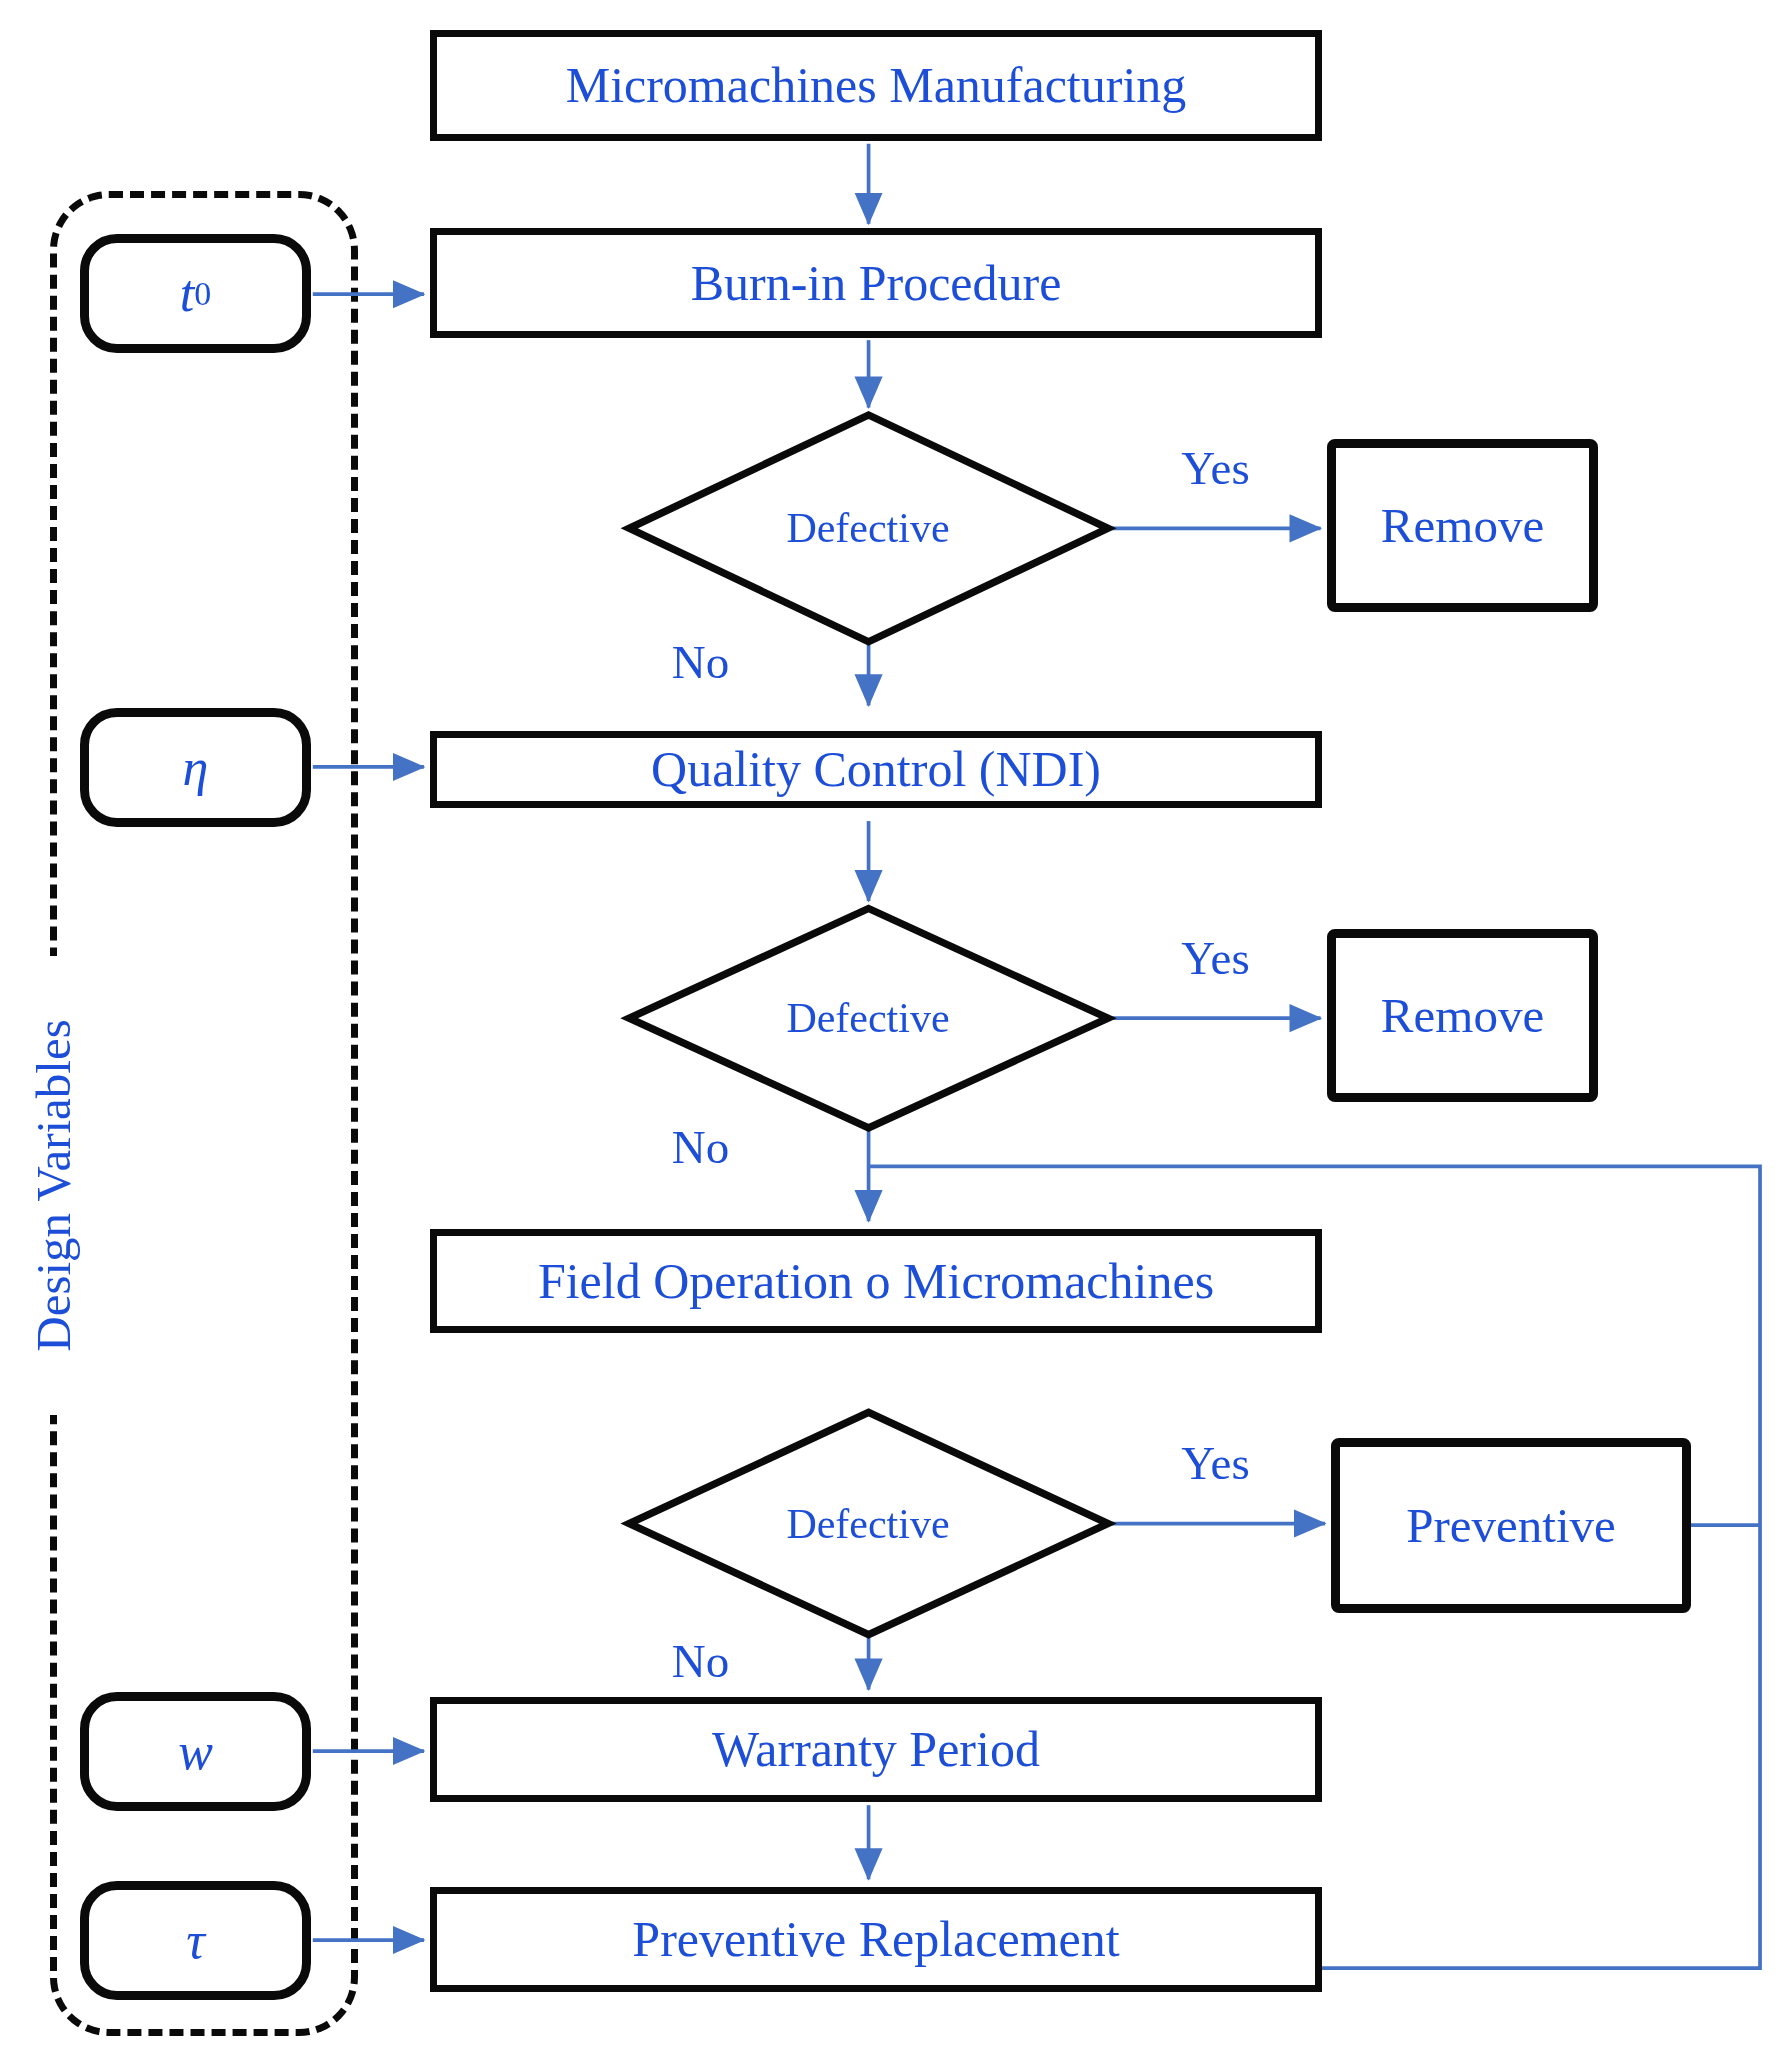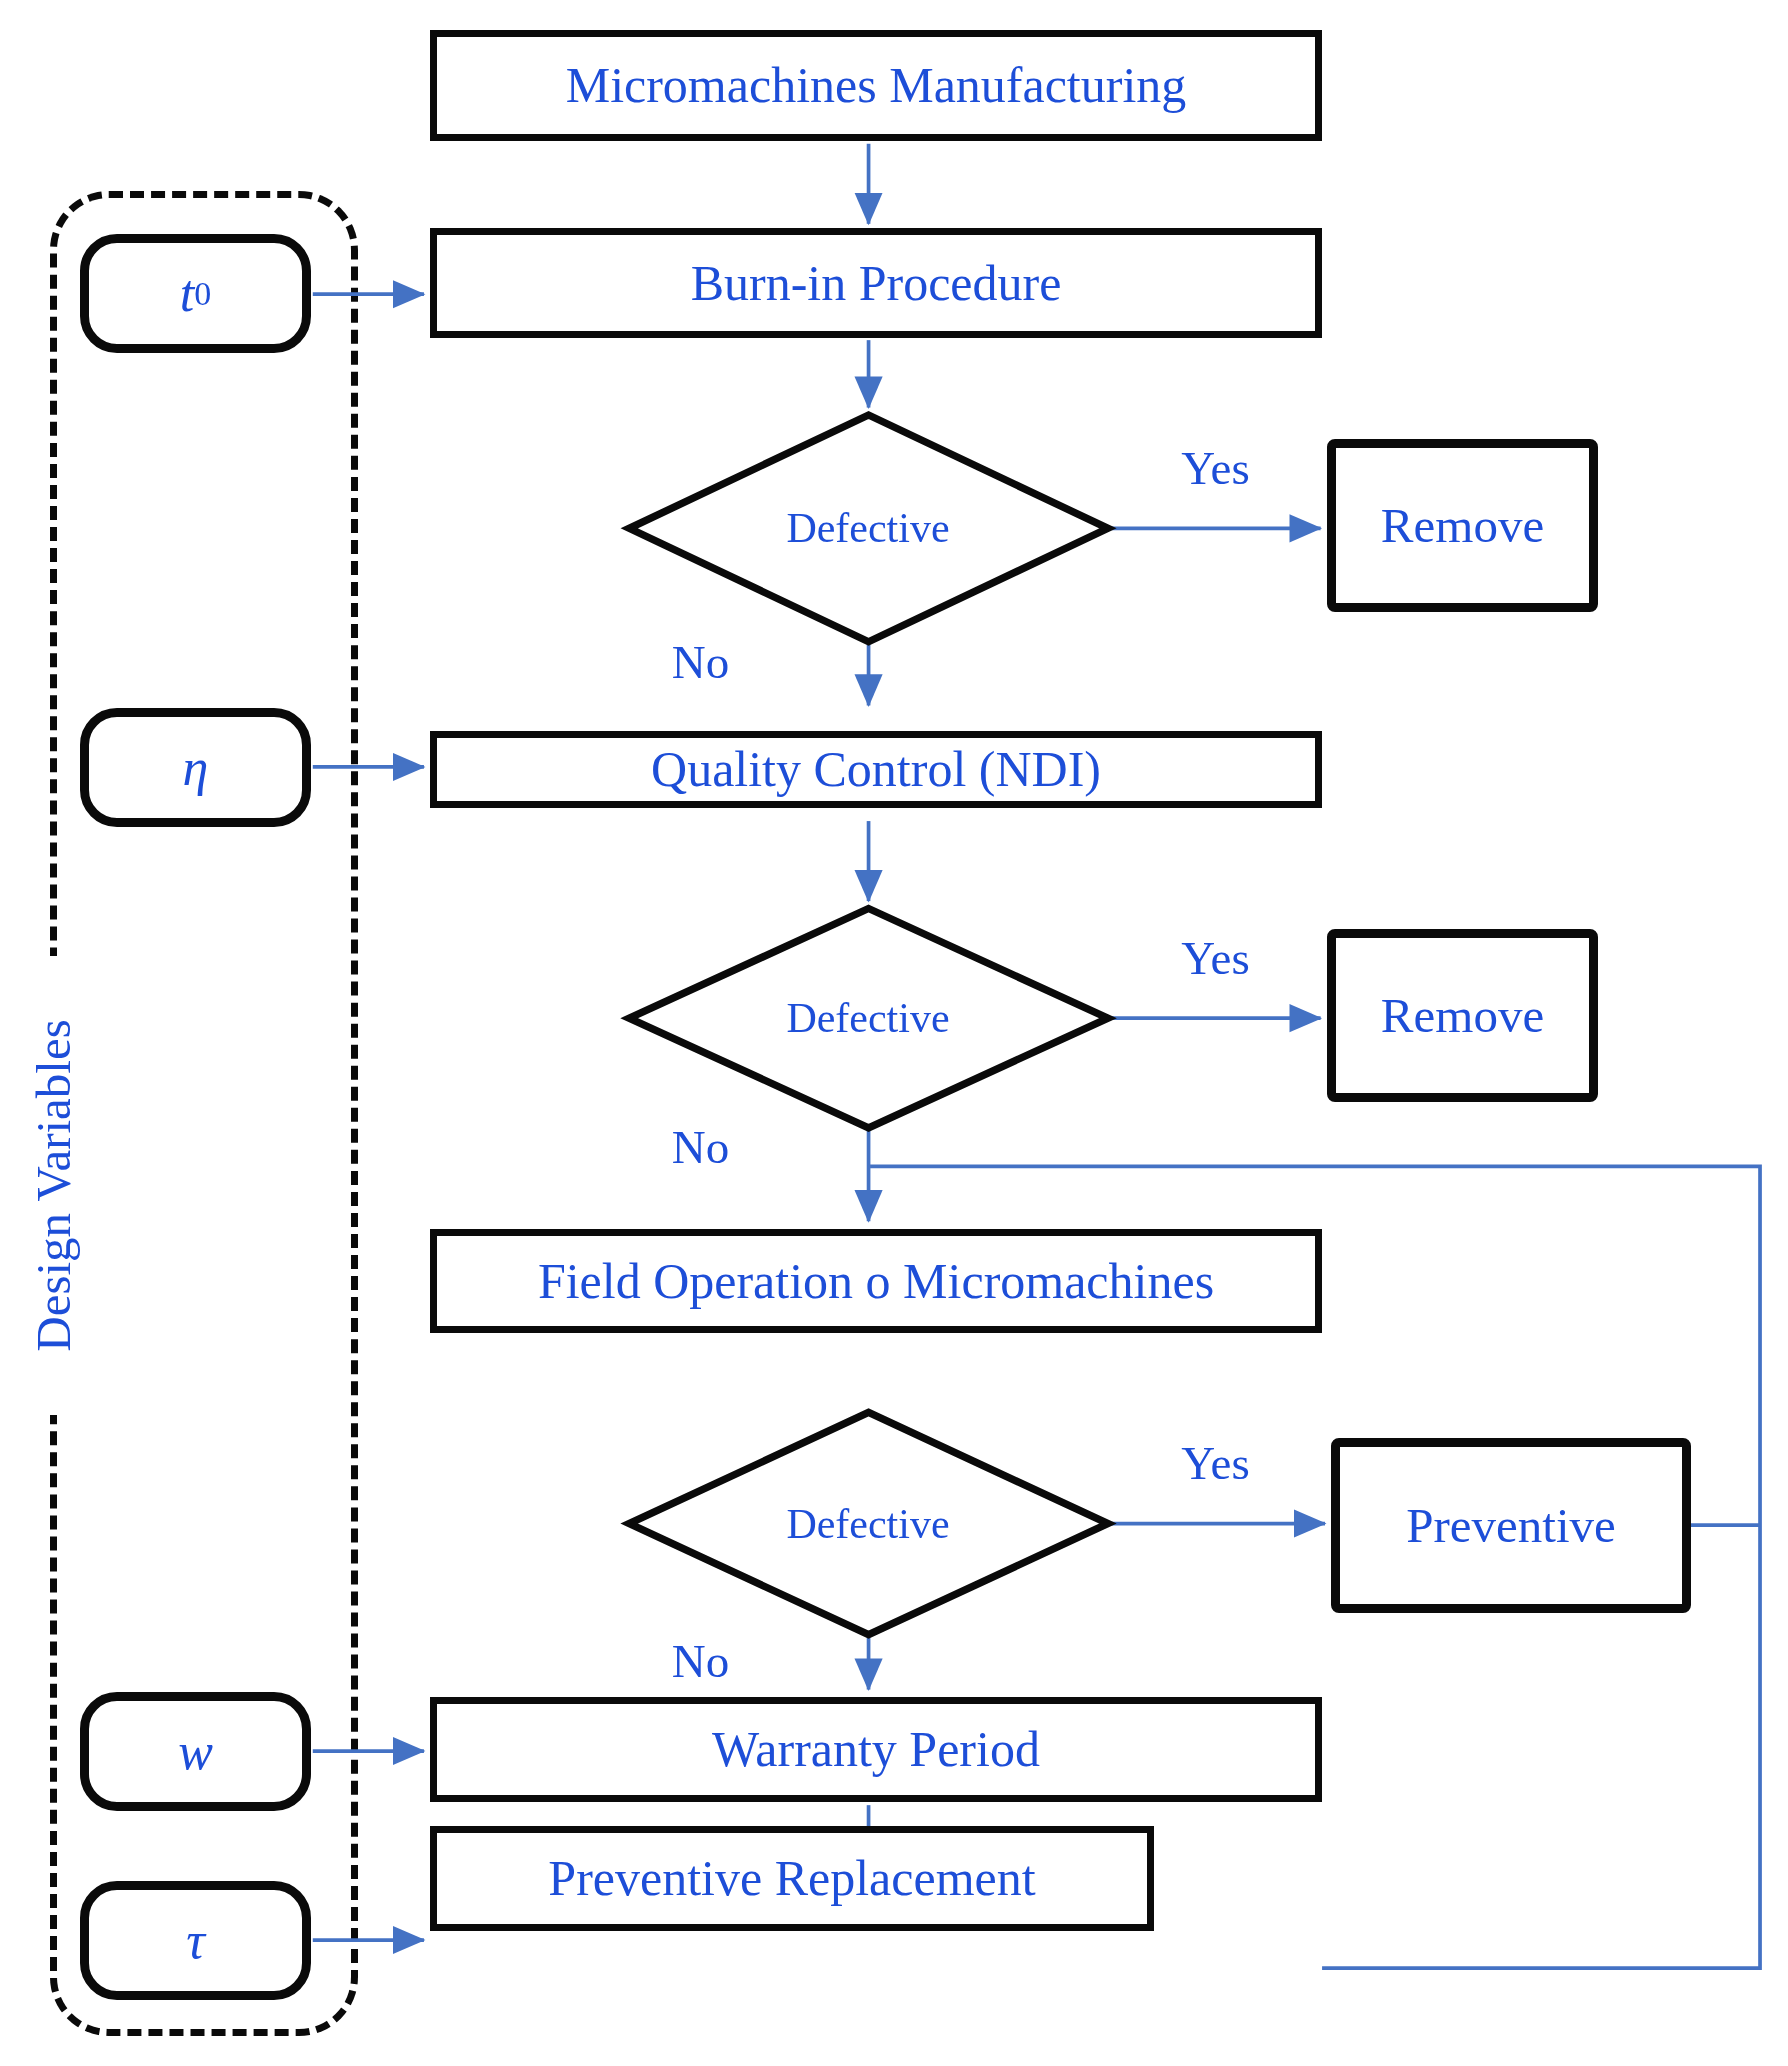--- a/index.html
+++ b/index.html
@@ -121,21 +121,21 @@
   <div class="node" style="left:430px; top:30px;  width:892px; height:111px;">Micromachines Manufacturing</div>
 
   <div class="node" style="left:430px; top:228px; width:892px; height:110px;">Burn-in Procedure</div>
 
   <div class="node" style="left:430px; top:713px; width:892px; height:77px;margin-top:18px;">Quality Control (NDI)</div>
 
   <div class="node" style="left:430px; top:1229px; width:892px; height:104px;">Field Operation o Micromachines</div>
 
   <div class="node" style="left:430px; top:1697px; width:892px; height:105px;">Warranty Period</div>
 
-  <div class="node" style="left:430px; top:1826px; width:724px; height:105px;">Preventive Replacement</div>
+  <div class="node" style="left:430px; top:1887px; width:892px; height:105px;">Preventive Replacement</div>
 
   <div class="node terminal" style="left:1327px; top:439px; width:271px; height:173px;">Remove</div>
 
   <div class="node terminal" style="left:1327px; top:929px; width:271px; height:173px;">Remove</div>
 
   <div class="node terminal" style="left:1331px; top:1438px; width:360px; height:175px;">Preventive</div>
 
   <div class="dlabel" style="left:720px; top:491px;  width:296px; height:74px;">Defective</div>
   <div class="dlabel" style="left:720px; top:981px; width:296px; height:74px;">Defective</div>
   <div class="dlabel" style="left:720px; top:1487px; width:296px; height:74px;">Defective</div>

